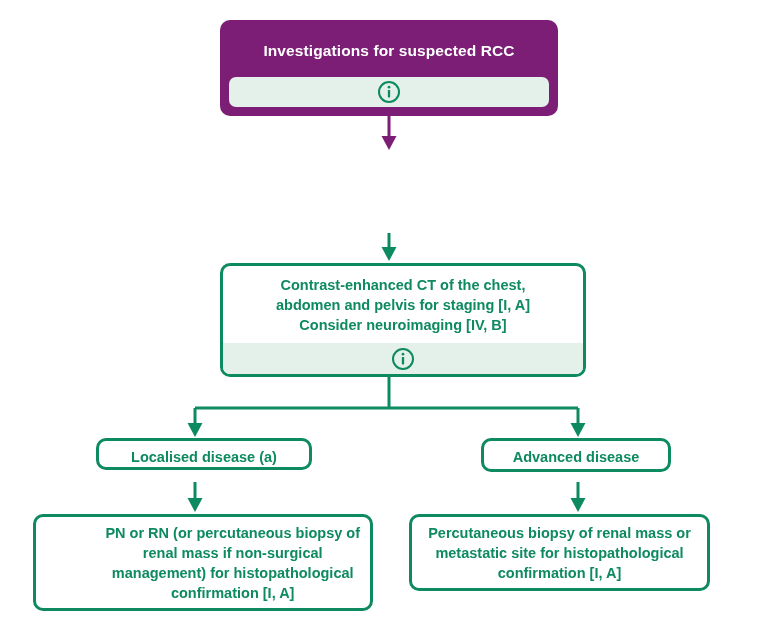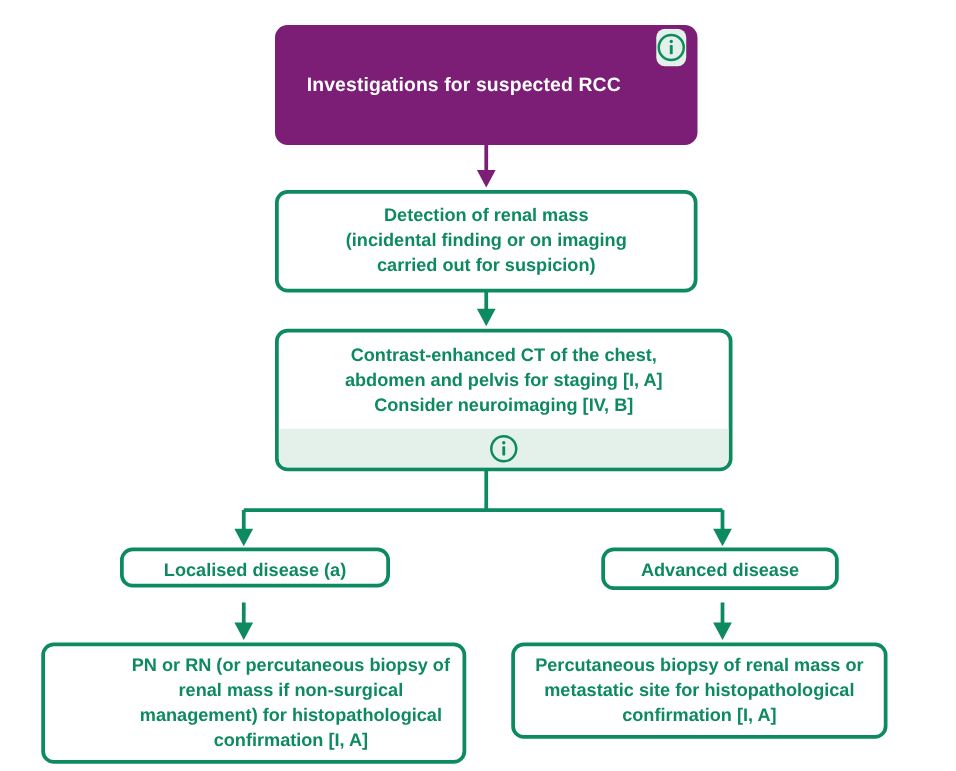--- a/index.html
+++ b/index.html
@@ -60,21 +60,21 @@
   }
 
   
   .node-header {
     position: absolute;
     box-sizing: border-box;
     background: #7c1d76;
     border: 3px solid #7c1d76;
     border-radius: 10px;
     display: flex;
-    flex-direction: row;
+    flex-direction: column;
     overflow: hidden;
   }
   .node-header .title-row {
     flex: 1 1 auto;
     display: flex;
     align-items: center;
     justify-content: center;
     padding: 4px 12px 2px 12px;
   }
   .node-header .title {
@@ -158,27 +158,20 @@
     </div>
     <div class="info-strip">
       <svg class="info-icon" width="24" height="24" viewBox="0 0 24 24">
         <circle cx="12" cy="12" r="10" fill="none" stroke="#0d8a5f" stroke-width="2"></circle>
         <circle cx="12" cy="7.2" r="1.35" fill="#0d8a5f"></circle>
         <rect x="10.85" y="10" width="2.3" height="7.4" rx="0.6" fill="#0d8a5f"></rect>
       </svg>
     </div>
   </div>
 
-  <div class="node" style="left:220px; top:152px; width:338px; height:82px;">
-    <div class="body">
-      <div class="label">Detection of renal mass
-(incidental finding or on imaging
-carried out for suspicion)</div>
-    </div>
-  </div>
 
   <div class="node" style="left:220px; top:263px; width:366px; height:114px;">
     <div class="body">
       <div class="label">Contrast-enhanced CT of the chest,
 abdomen and pelvis for staging [I, A]
 Consider neuroimaging [IV, B]</div>
     </div>
     <div class="info-strip-flat">
       <svg class="info-icon" width="24" height="24" viewBox="0 0 24 24">
         <circle cx="12" cy="12" r="10" fill="none" stroke="#0d8a5f" stroke-width="2"></circle>

